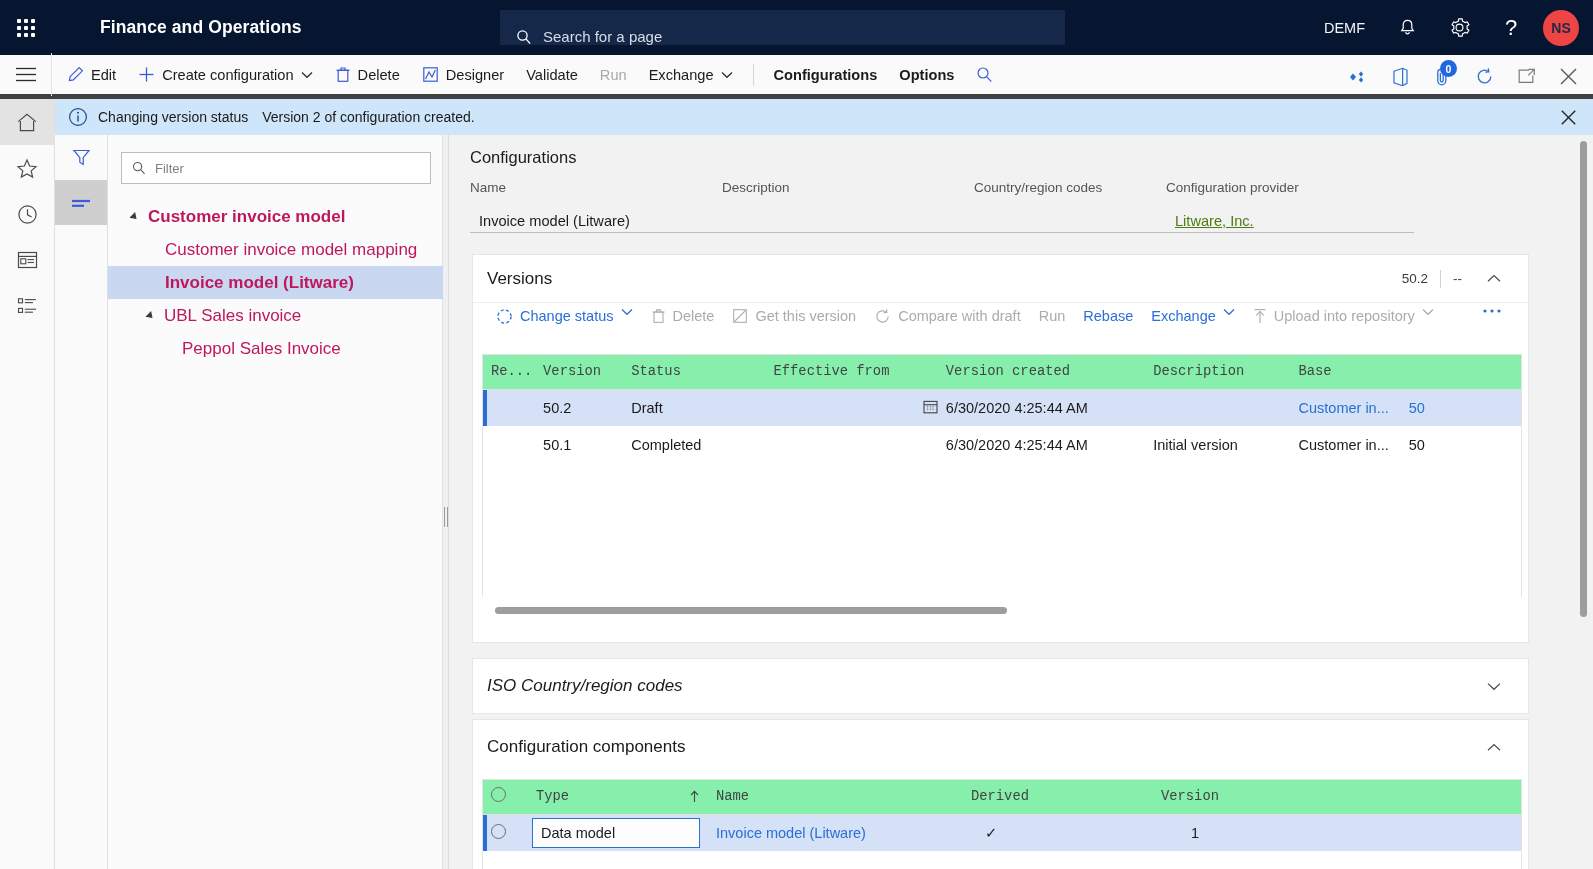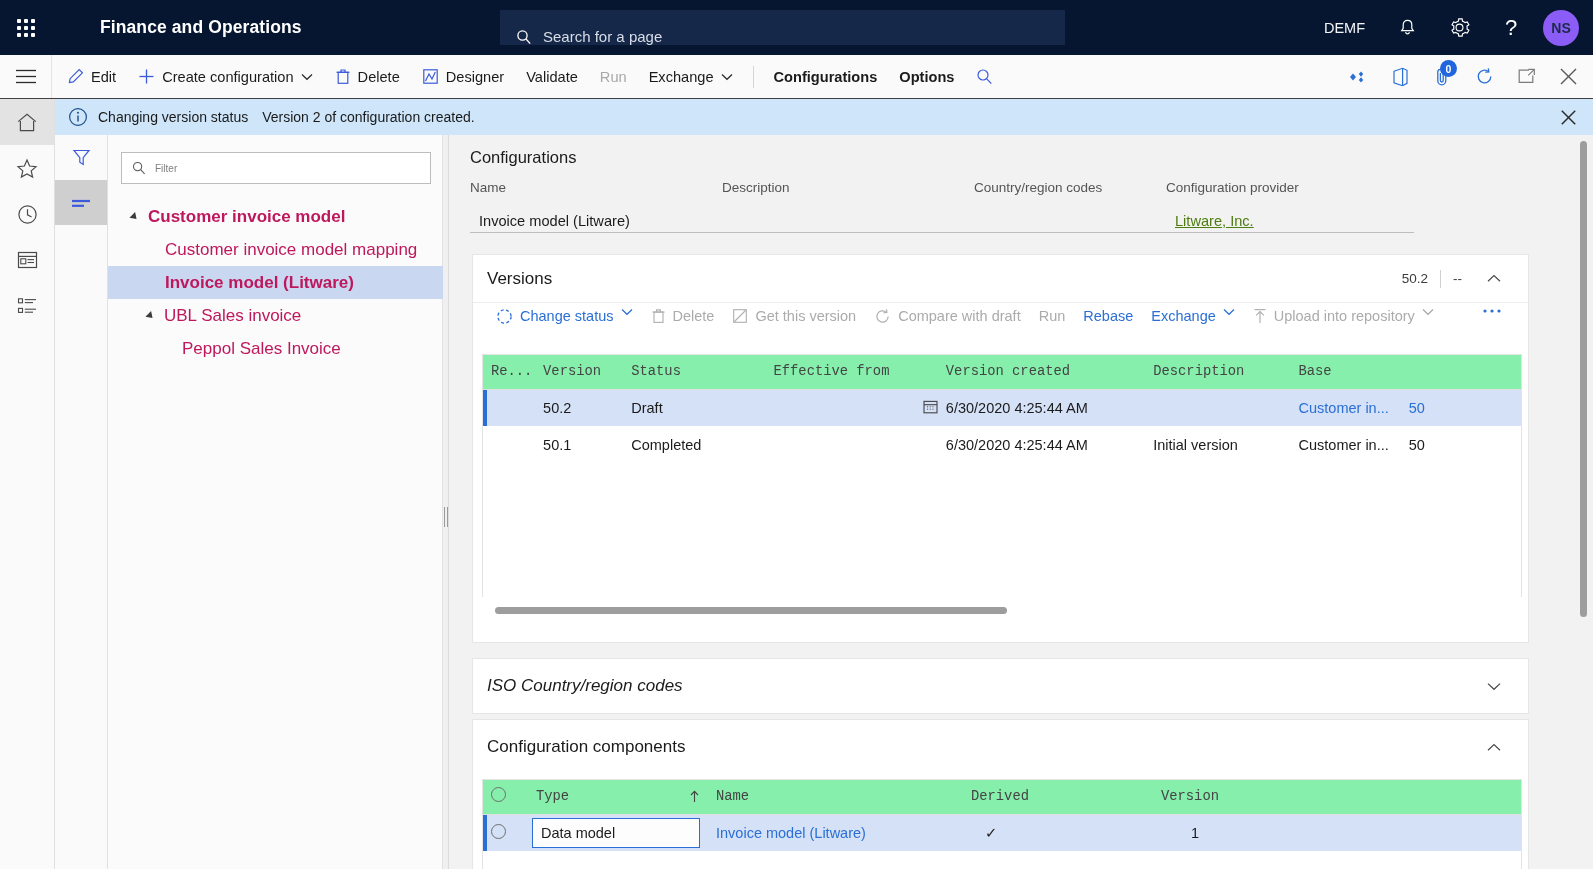--- a/index.html
+++ b/index.html
@@ -26,28 +26,28 @@
     background:#16284a; display:flex; align-items:flex-end; padding-left:16px; cursor:text;
   }
   .search-wrap .mag { margin-right:11px; }
   .search-ph { color:#d8dde6; font-size:15px; }
   .top-right { position:absolute; right:0; top:0; height:55px; display:flex; align-items:center; }
   .top-right > div { display:flex; align-items:center; justify-content:center; cursor:pointer; }
   .demf { color:#f2f4f8; font-size:14.5px; padding:0 16px; height:55px; }
   .ticon { width:52px; height:55px; }
   .avatar {
     width:36px; height:36px; border-radius:50%;
-    background:#8b5cf6; color:#1c2a4a; font-size:14px; font-weight:bold;
+    background:#ef4444; color:#1c2a4a; font-size:14px; font-weight:bold;
     margin:0 14px 0 6px;
   }
 
   
   .cmdbar {
     position:absolute; left:0; top:55px; width:1593px; height:44px;
-    background:#fafafa; border-bottom:1px solid #404040; display:flex; align-items:center;
+    background:#fafafa; border-bottom:5px solid #404040; display:flex; align-items:center;
   }
   .hamb { width:52px; height:43px; display:flex; align-items:center; justify-content:center; cursor:pointer;
           border-right:1px solid #e4e4e4; }
   .cmd-items { display:flex; align-items:center; height:43px; margin-left:4px; }
   .cmd {
     display:flex; align-items:center; gap:7px; height:43px; padding:0 11px;
     font-size:14.6px; color:#1b1b1b; cursor:pointer; white-space:nowrap;
   }
   .cmd.disabled { color:#a8a8a8; cursor:default; }
   .cmd.bold { font-weight:bold; }
@@ -88,21 +88,21 @@
 
   
   .treepane {
     position:absolute; left:108px; top:135px; width:335px; height:734px;
     background:#fbfbfb; border-right:1px solid #e3e3e3;
   }
   .filterbox {
     position:absolute; left:13px; top:17px; width:310px; height:32px;
     background:#fff; border:1px solid #bdbdbd; display:flex; align-items:center; padding-left:10px; cursor:text;
   }
-  .filterbox .fph { color:#808080; font-size:10px; margin-left:9px; }
+  .filterbox .fph { color:#808080; font-size:13px; margin-left:9px; }
   .tree { position:absolute; left:0; top:65px; width:335px; }
   .tree-row { height:33px; display:flex; align-items:center; cursor:pointer; font-size:17px; color:#be185d; }
   .tree-row.l0 { padding-left:22px; font-weight:bold; }
   .tree-row.l1 { padding-left:57px; }
   .tree-row.sel { background:#c9d7f1; font-weight:bold; }
   .caret { width:0; height:0; border-left:6px solid #3b3b3b; border-top:4.5px solid transparent;
            border-bottom:4.5px solid transparent; margin-right:12px;
            transform:rotate(45deg) translate(1px,-1px); }
   .tree-row.l0 .caret { margin-left:0; }
 

